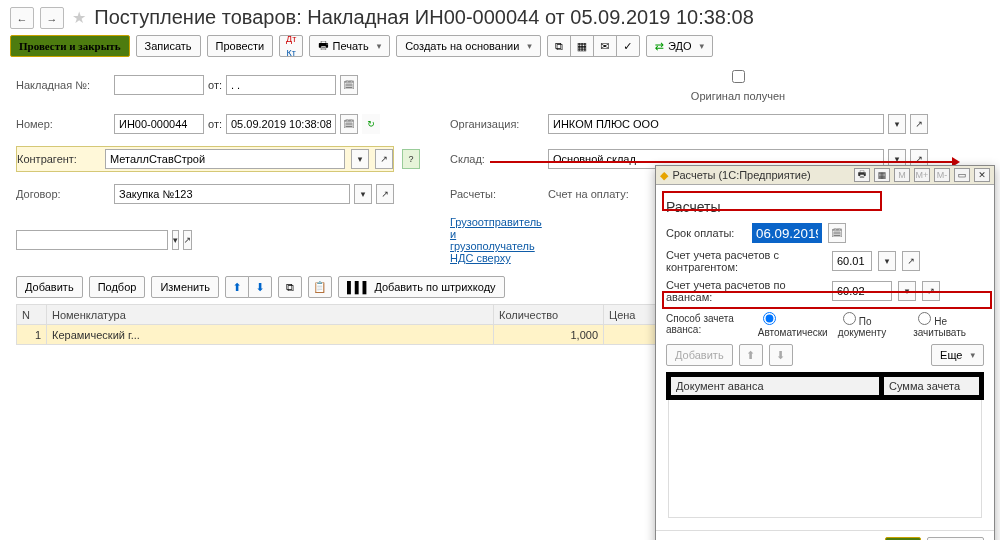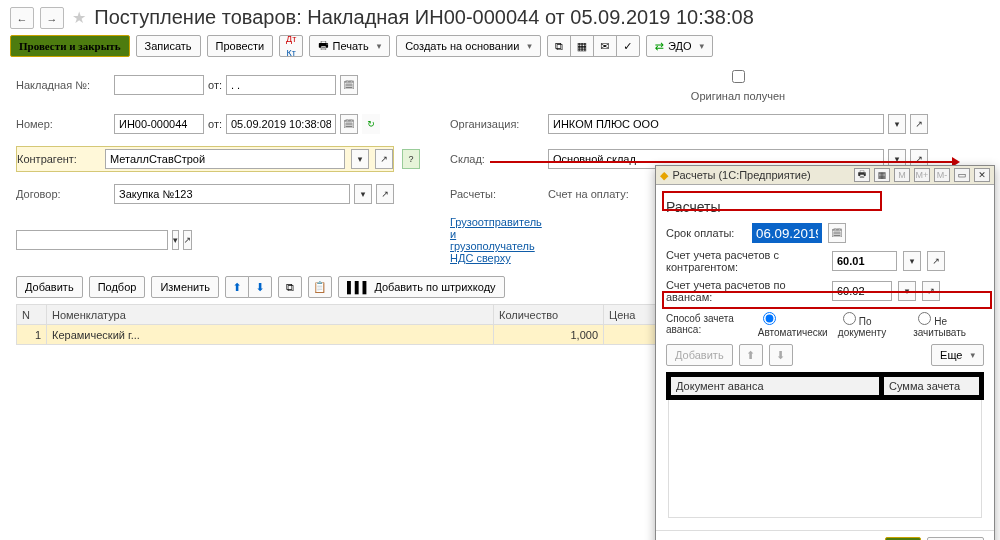--- a/index.html
+++ b/index.html
@@ -227,21 +227,21 @@
   </div>
   <div class="modal-body">
     <h3>Расчеты</h3>
     <div class="row">
       <label style="width:80px">Срок оплаты:</label>
       <input class="sel-input" value="06.09.2019" style="">
       <span class="mini">🗓</span>
     </div>
     <div class="row">
       <label>Счет учета расчетов с контрагентом:</label>
-      <input class="input" style="width: 65px; font-weight: bold;" value="60.01">
+      <input class="input" style="width: 40px;" value="60.01">
       <span class="mini">▾</span>
       <span class="mini">↗</span>
     </div>
     <div class="row">
       <label>Счет учета расчетов по авансам:</label>
       <input class="input" style="width: 60px;" value="60.02">
       <span class="mini">▾</span>
       <span class="mini">↗</span>
     </div>
     <div class="radio-row" style="font-size:10px">

